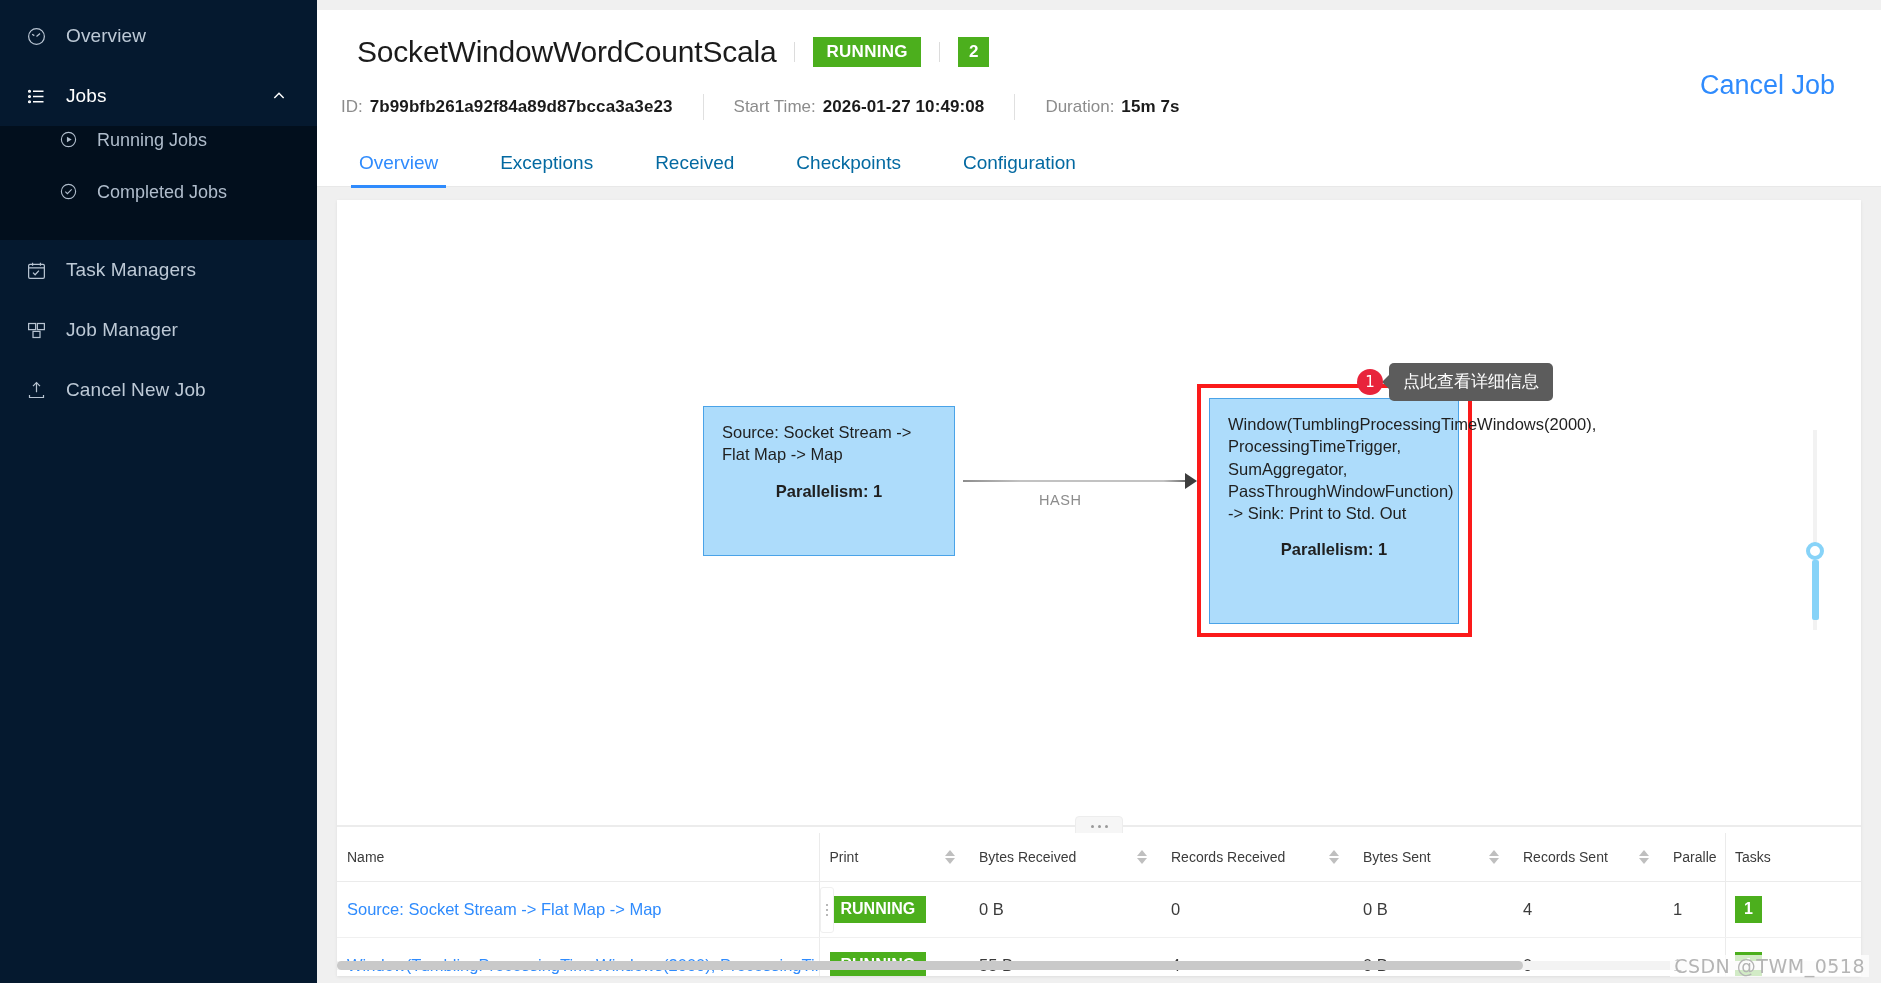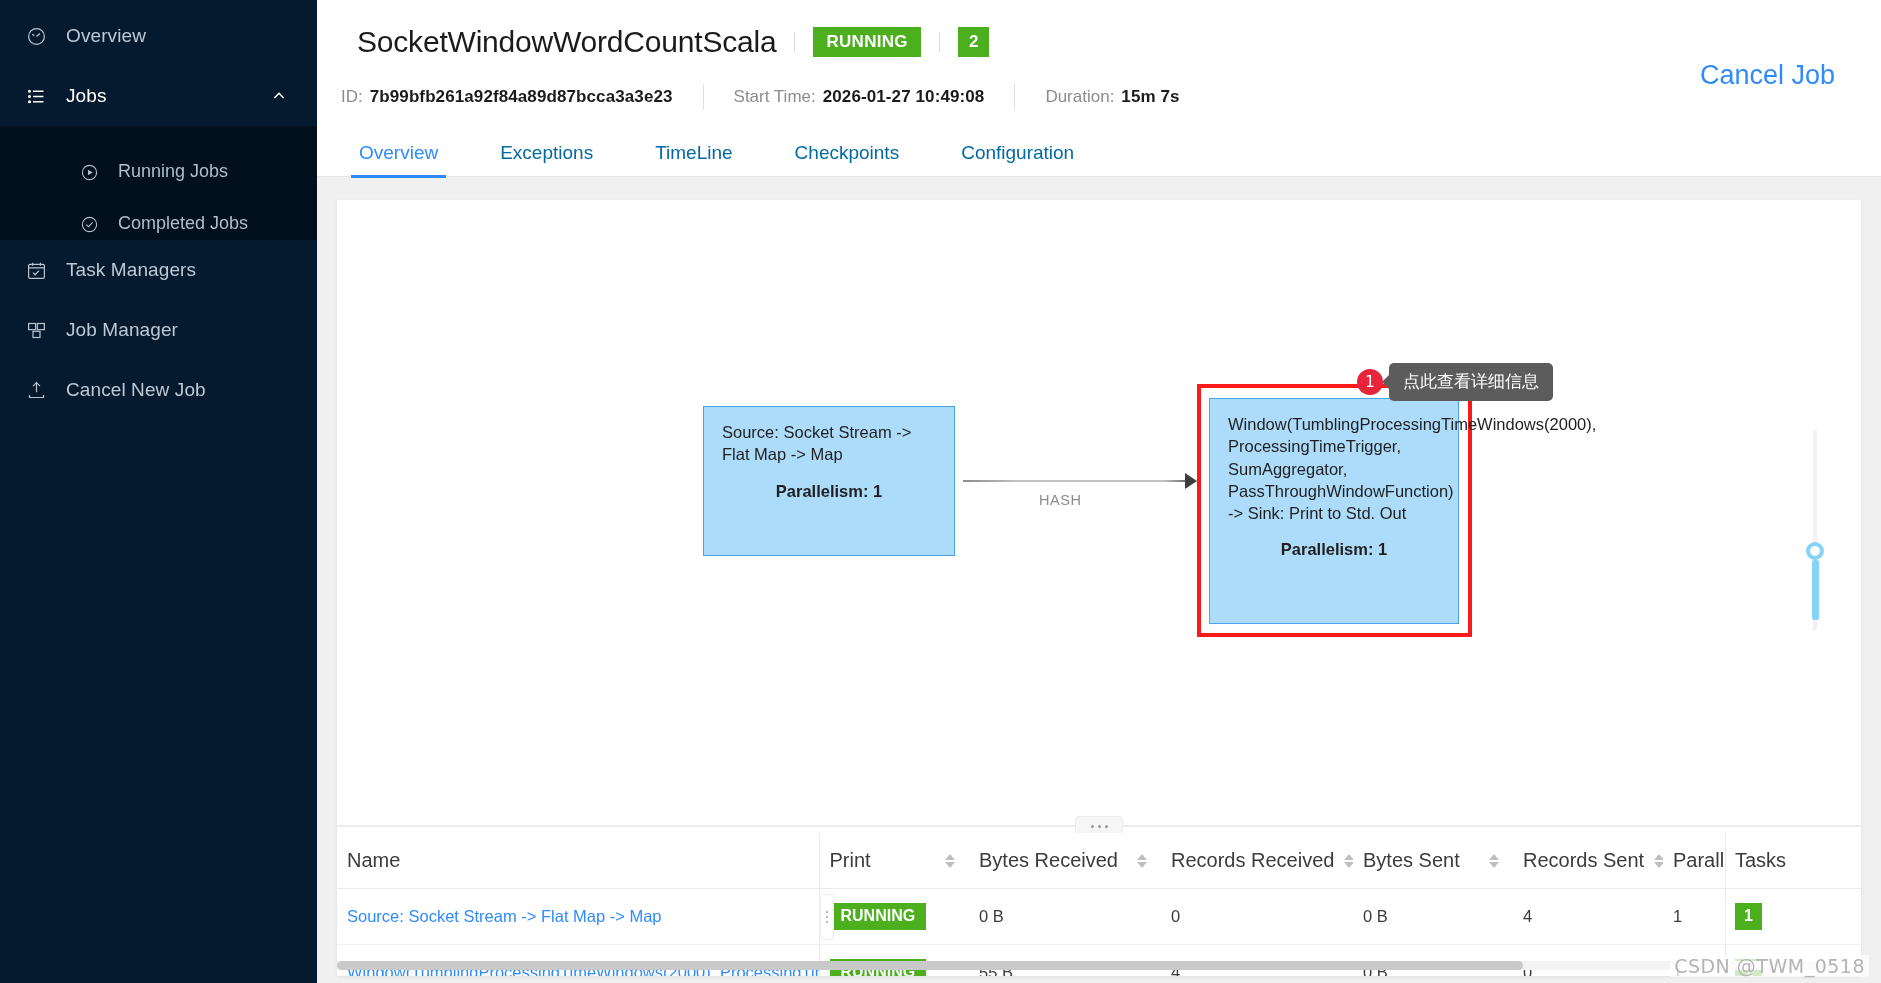--- a/index.html
+++ b/index.html
@@ -64,23 +64,23 @@
     top: 50%;
     transform: translateY(-50%);
     color: #ffffff;
   }
   #sub-nav {
     background: #020f1d;
     padding: 4px 0 6px 0;
   }
   .sub-nav-item {
     display: flex;
-    align-items: flex-end;
+    align-items: flex-start;
     height: 52px;
-    padding-left: 80px;
+    padding-left: 59px;
     color: #b0bdcc;
     font-size: 18px;
     cursor: pointer;
     box-sizing: border-box;
   }
   .sub-nav-item .nav-icon { flex: 0 0 26px; width: 26px; }
   .sub-nav-item .nav-label { margin-left: 12px; }
 
   
   #main {
@@ -90,20 +90,21 @@
     position: relative;
     overflow: hidden;
   }
   #job-header {
     background: #ffffff;
     padding: 20px 0 0 0;
     position: relative;
     height: 177px;
     box-sizing: border-box;
     border-bottom: 1px solid #e8e8e8;
+    margin-top: 10px;
   }
   #title-row {
     display: flex;
     align-items: center;
     padding-left: 40px;
     height: 44px;
   }
   #job-title {
     font-size: 30px;
     color: #1b1b1b;
@@ -385,21 +386,21 @@
     bottom: 0;
     background: #ffffff;
     overflow: hidden;
   }
   table.vtable {
     border-collapse: collapse;
     width: 1588px;
     table-layout: fixed;
   }
   table.vtable th {
-    font-size: 20px;
+    font-size: 14px;
     color: #3b3b3b;
     font-weight: normal;
     text-align: left;
     padding: 16px 0 16px 10px;
     border-bottom: 1px solid #ebebeb;
     background: #ffffff;
     vertical-align: middle;
     position: relative;
     white-space: nowrap;
     overflow: hidden;
@@ -609,21 +610,21 @@
         <span class="meta-sep"></span>
         <span class="meta-label">Duration:</span>
         <span class="meta-value">15m 7s</span>
       </div>
 
       <div id="cancel-job">Cancel Job</div>
 
       <div id="tabs">
         <div class="tab active">Overview</div>
         <div class="tab">Exceptions</div>
-        <div class="tab">TimeLine</div>
+        <div class="tab">Received</div>
         <div class="tab">Checkpoints</div>
         <div class="tab">Configuration</div>
       </div>
     </div>
 
     <div id="content-panel">
 
       <div id="graph-area">
 
         <div id="edge-line"></div>

